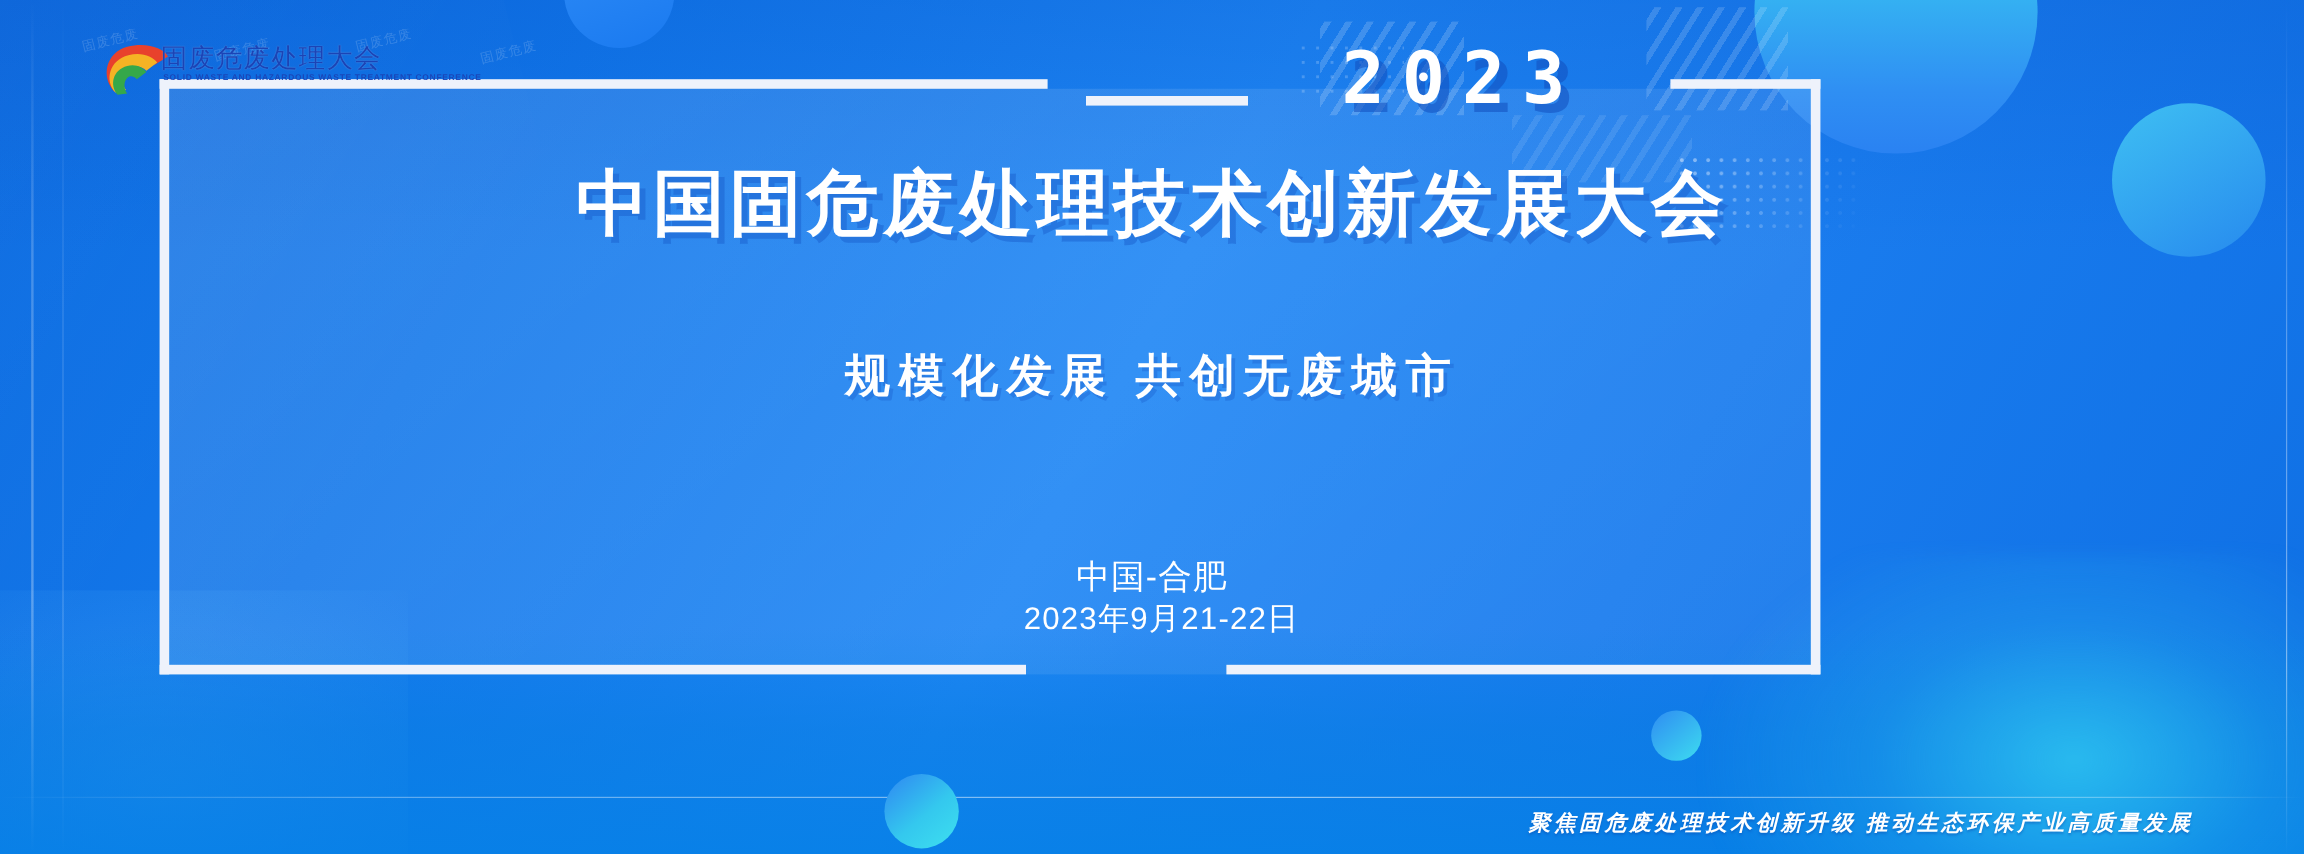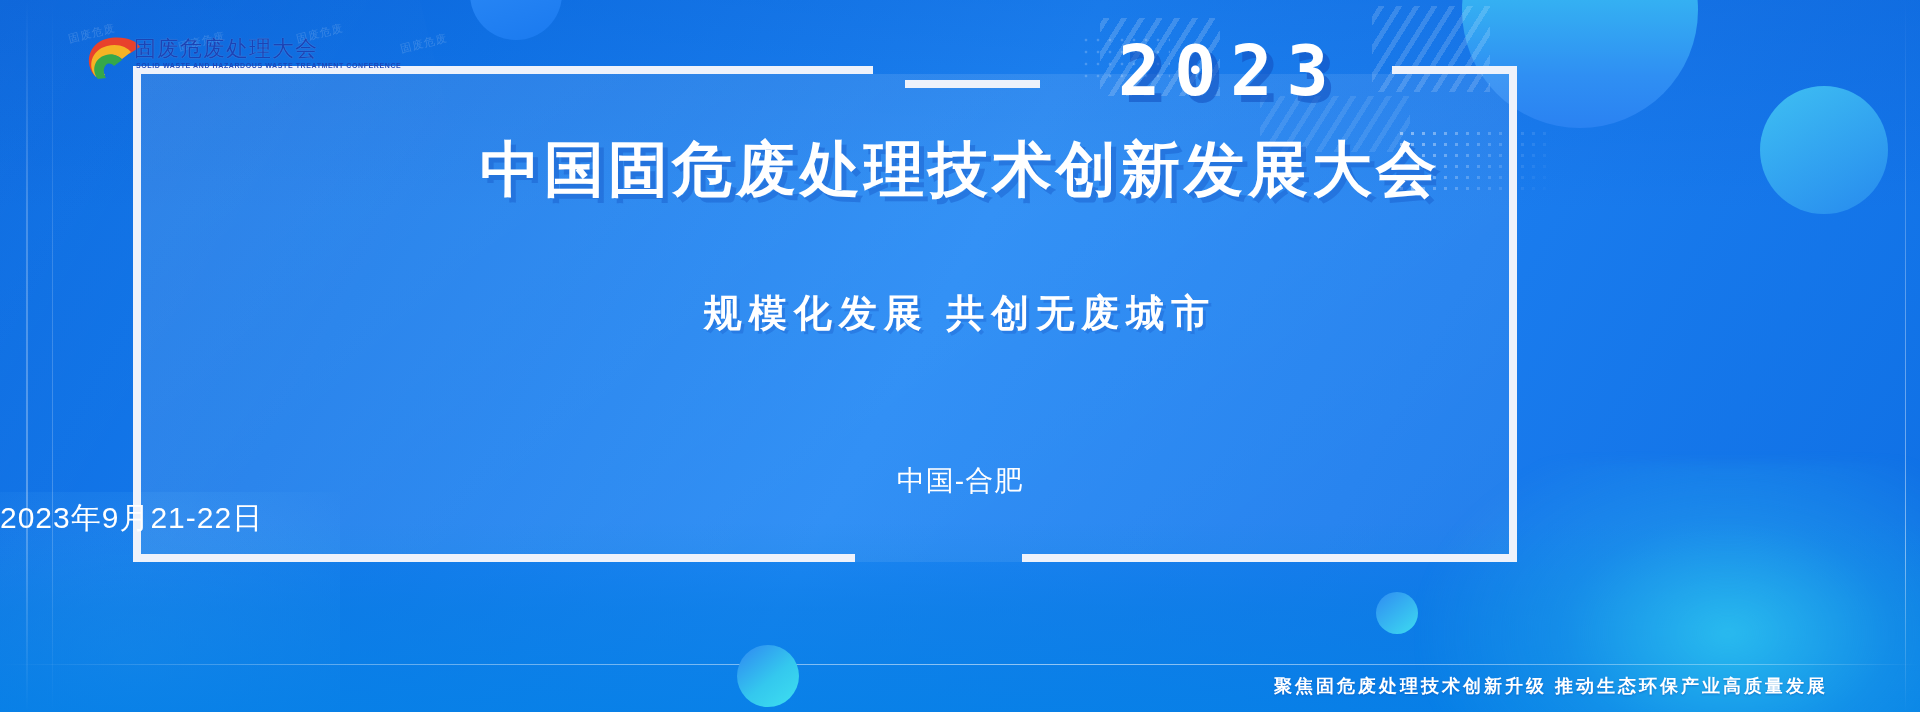--- a/index.html
+++ b/index.html
@@ -204,21 +204,21 @@
     letter-spacing: 0.6px;
     white-space: nowrap;
     opacity: 0.92;
   }
 
   
   .year {
     position: absolute;
     left: 1118px; top: 36px;
     font-family: "DejaVu Sans Mono", "Liberation Mono", monospace;
-    font-size: 70px;
+    font-size: 60px;
     font-weight: 700;
     letter-spacing: 14px;
     color: #ffffff;
     line-height: 1;
     text-shadow: 7px 7px 0 rgba(18,78,190,0.55);
   }
 
   
   .title {
     position: absolute;
@@ -248,37 +248,38 @@
   .venue {
     position: absolute;
     left: 0; right: 0; top: 462px;
     text-align: center;
     font-size: 28px;
     color: #ffffff;
     letter-spacing: 1px;
   }
   .date {
     position: absolute;
-    left: 0; right: 0; top: 498px;
-    text-align: left;
-    font-size: 30px;
+    left: 16px; right: 0; top: 498px;
+    text-align: center;
+    font-size: 26px;
     color: #ffffff;
     letter-spacing: 1px;
   }
 
   
   .tagline {
     position: absolute;
     right: 92px; bottom: 14px;
     font-size: 18px;
     font-weight: 700;
     color: #ffffff;
     letter-spacing: 3px;
     white-space: nowrap;
     text-shadow: 0 1px 2px rgba(10,70,170,0.45);
+    font-style: italic;
   }
 </style>
 </head>
 <body>
 
 <div id="banner">
 
   <div class="bg-sheen-top"></div>
   <div class="bg-diag-left"></div>
   <div class="bg-glow-bl"></div>

